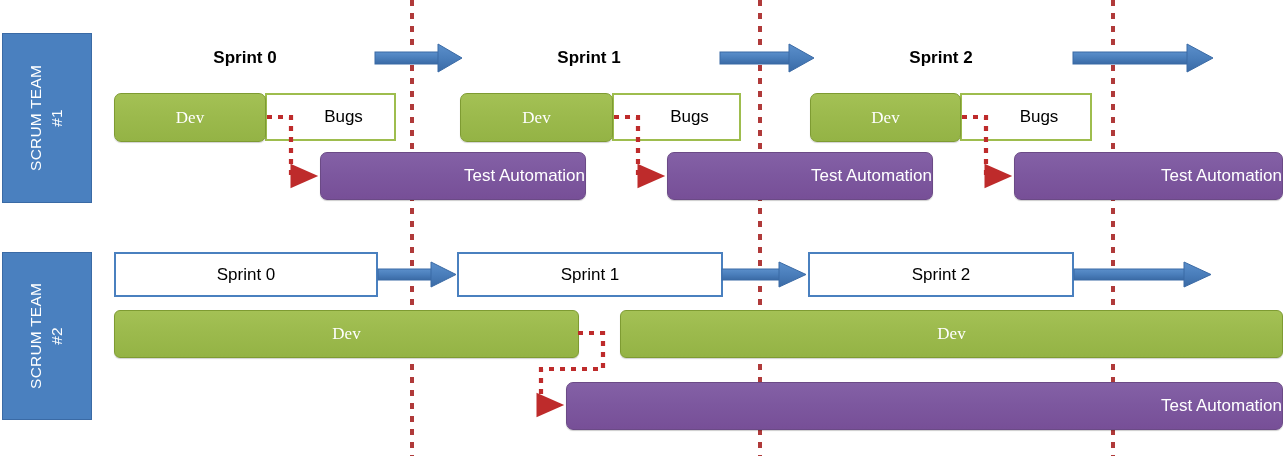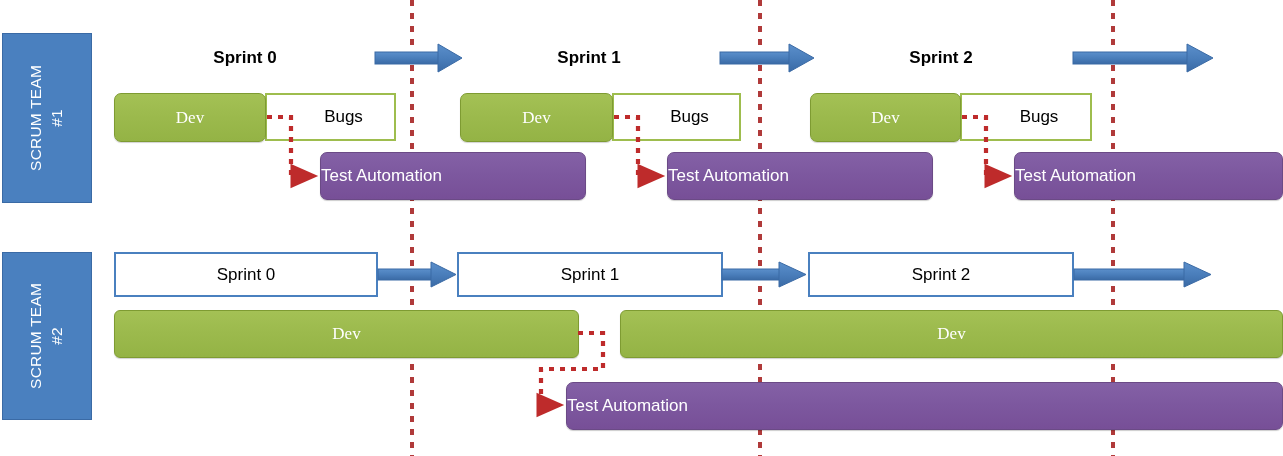--- a/index.html
+++ b/index.html
@@ -67,21 +67,21 @@
     display:flex;align-items:center;justify-content:center;
     color:#000000;
     font-size:17px;
   }
 
   
   .ta-bar{
     border:1px solid #6B4A86;
     border-radius:7px;
     background:linear-gradient(to bottom,#8461A6 0%,#7D589F 45%,#774F97 100%);
-    display:flex;align-items:center;justify-content:flex-start;
+    display:flex;align-items:center;justify-content:flex-end;
     color:#ffffff;
     font-size:17px;
     box-shadow:0 1px 1px rgba(0,0,0,0.2);
   }
 
   
   .sprint-box{
     border:2px solid #4A80BF;
     background:#ffffff;
     display:flex;align-items:center;justify-content:center;

